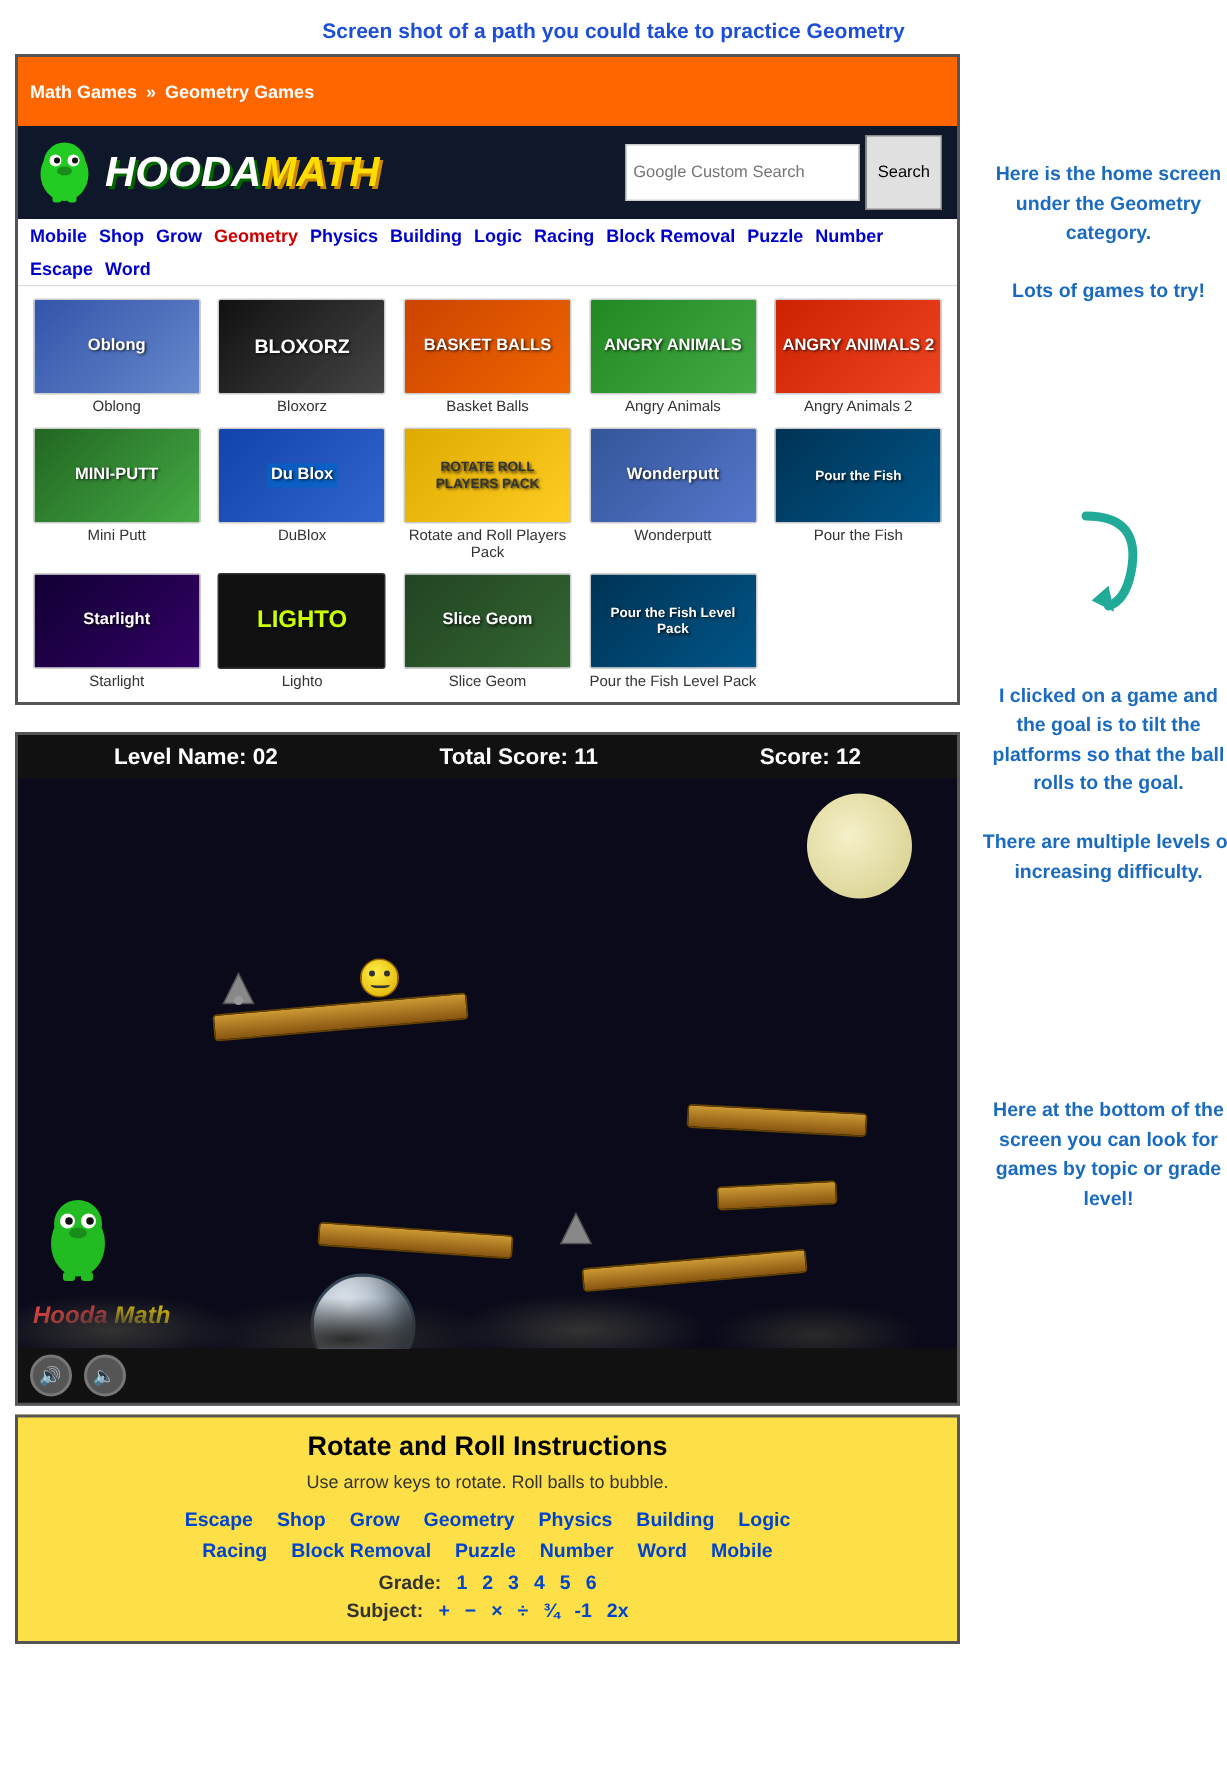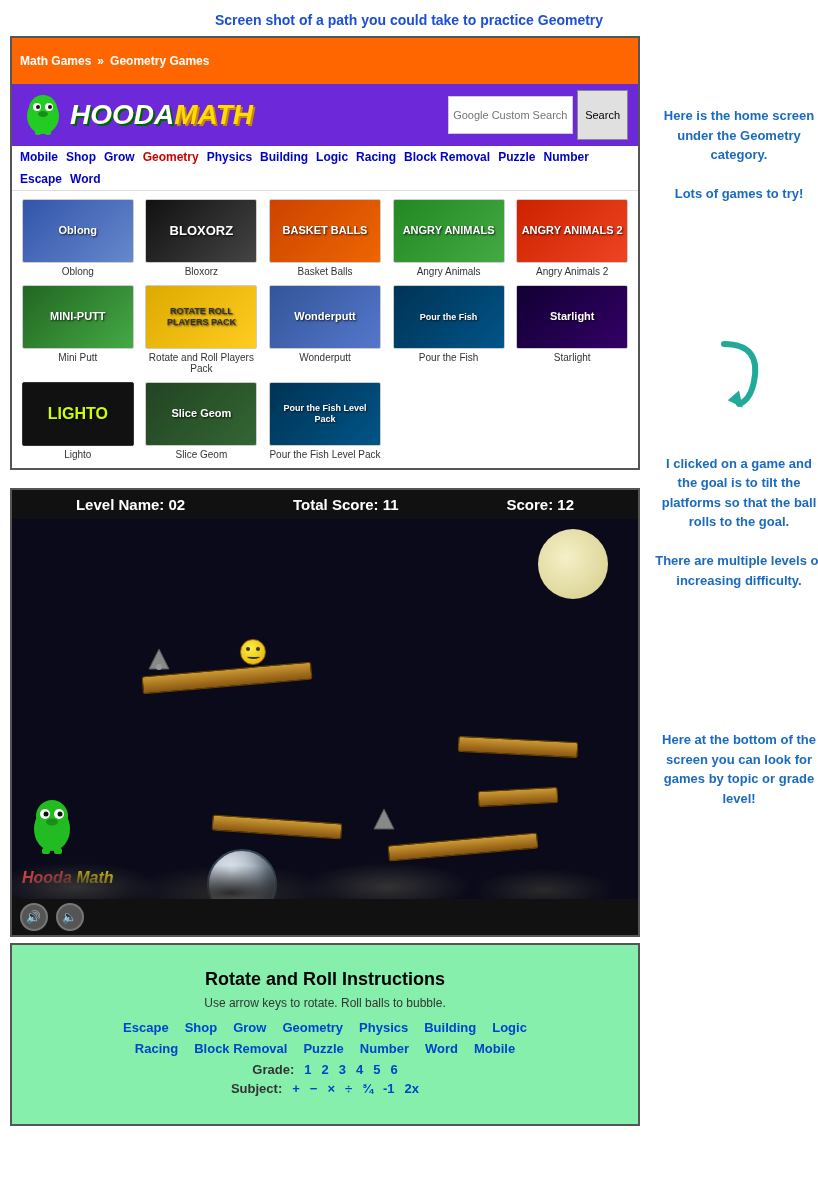--- a/index.html
+++ b/index.html
@@ -60,21 +60,21 @@
       font-size: 12px;
       font-weight: bold;
     }
     .breadcrumb-arrow {
       color: #fff;
       font-size: 12px;
     }
 
     
     .hooda-header {
-      background: #6d28d9;
+      background: #0f172a;
       padding: 6px 10px;
       display: flex;
       align-items: center;
       justify-content: space-between;
     }
     .hooda-logo-area {
       display: flex;
       align-items: center;
       gap: 6px;
     }
@@ -94,21 +94,21 @@
     .hooda-title .math {
       color: #ffdd00;
       text-shadow: 2px 2px 0 #cc8800;
     }
     .search-area {
       display: flex;
       align-items: center;
       gap: 4px;
     }
     .search-input {
-      width: 125px;
+      width: 156px;
       height: 22px;
       font-size: 11px;
       border: 1px solid #ccc;
       padding: 18px 4px;
     }
     .search-btn {
       background: #e0e0e0;
       border: 1px solid #888;
       font-size: 11px;
       padding: 18px 7px;
@@ -296,23 +296,23 @@
       display: flex;
       align-items: center;
       justify-content: center;
       color: #ccc;
       font-size: 12px;
       cursor: pointer;
     }
 
     
     .bottom-section {
-      background: #86efac;
+      background: #fde047;
       border: 2px solid #555;
-      padding: 24px 16px;
+      padding: 9px 16px;
     }
     .game-instructions-title {
       font-size: 18px;
       font-weight: bold;
       text-align: center;
       margin-bottom: 6px;
     }
     .game-instructions-text {
       font-size: 12px;
       text-align: center;
@@ -460,20 +460,26 @@
           </div>
           <span>Angry Animals 2</span>
         </div>
         <div class="game-thumb">
           <div class="game-img game-mini-putt">
             <span class="game-img-text">MINI-PUTT</span>
           </div>
           <span>Mini Putt</span>
         </div>
         <div class="game-thumb">
+          <div class="game-img game-dublox">
+            <span class="game-img-text" style="background:rgba(0,100,200,0.7);padding:1px 3px;">Du Blox</span>
+          </div>
+          <span>DuBlox</span>
+        </div>
+        <div class="game-thumb">
           <div class="game-img game-rotate-roll2">
             <span class="game-img-text" style="color:#333;font-size:9px;">ROTATE ROLL PLAYERS PACK</span>
           </div>
           <span>Rotate and Roll Players Pack</span>
         </div>
         <div class="game-thumb">
           <div class="game-img game-wonderputt">
             <span class="game-img-text">Wonderputt</span>
           </div>
           <span>Wonderputt</span>

